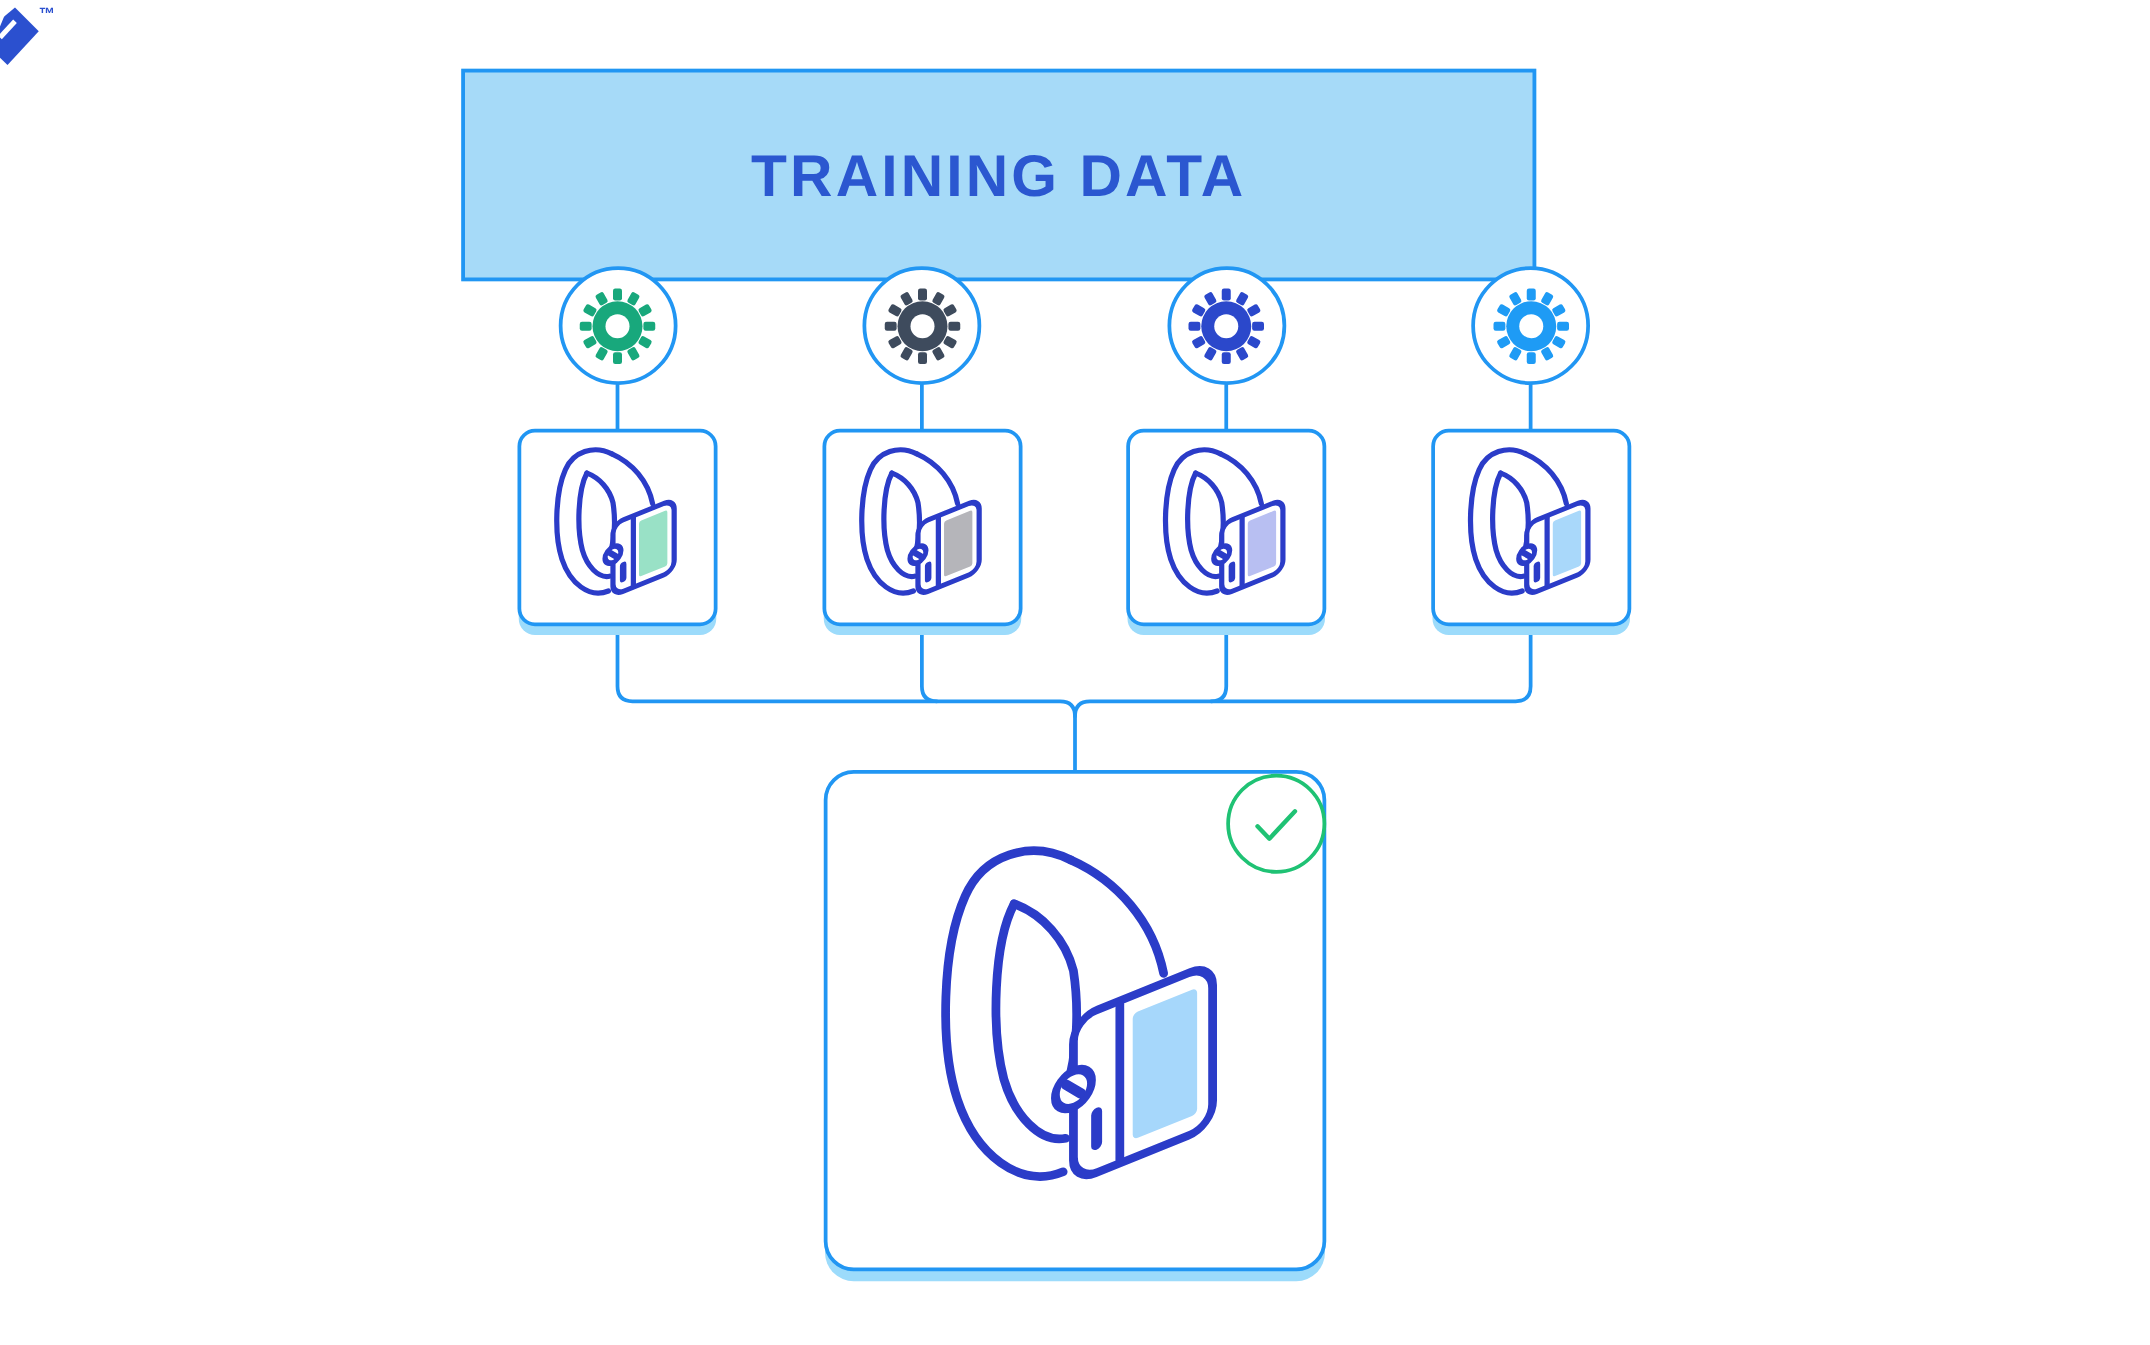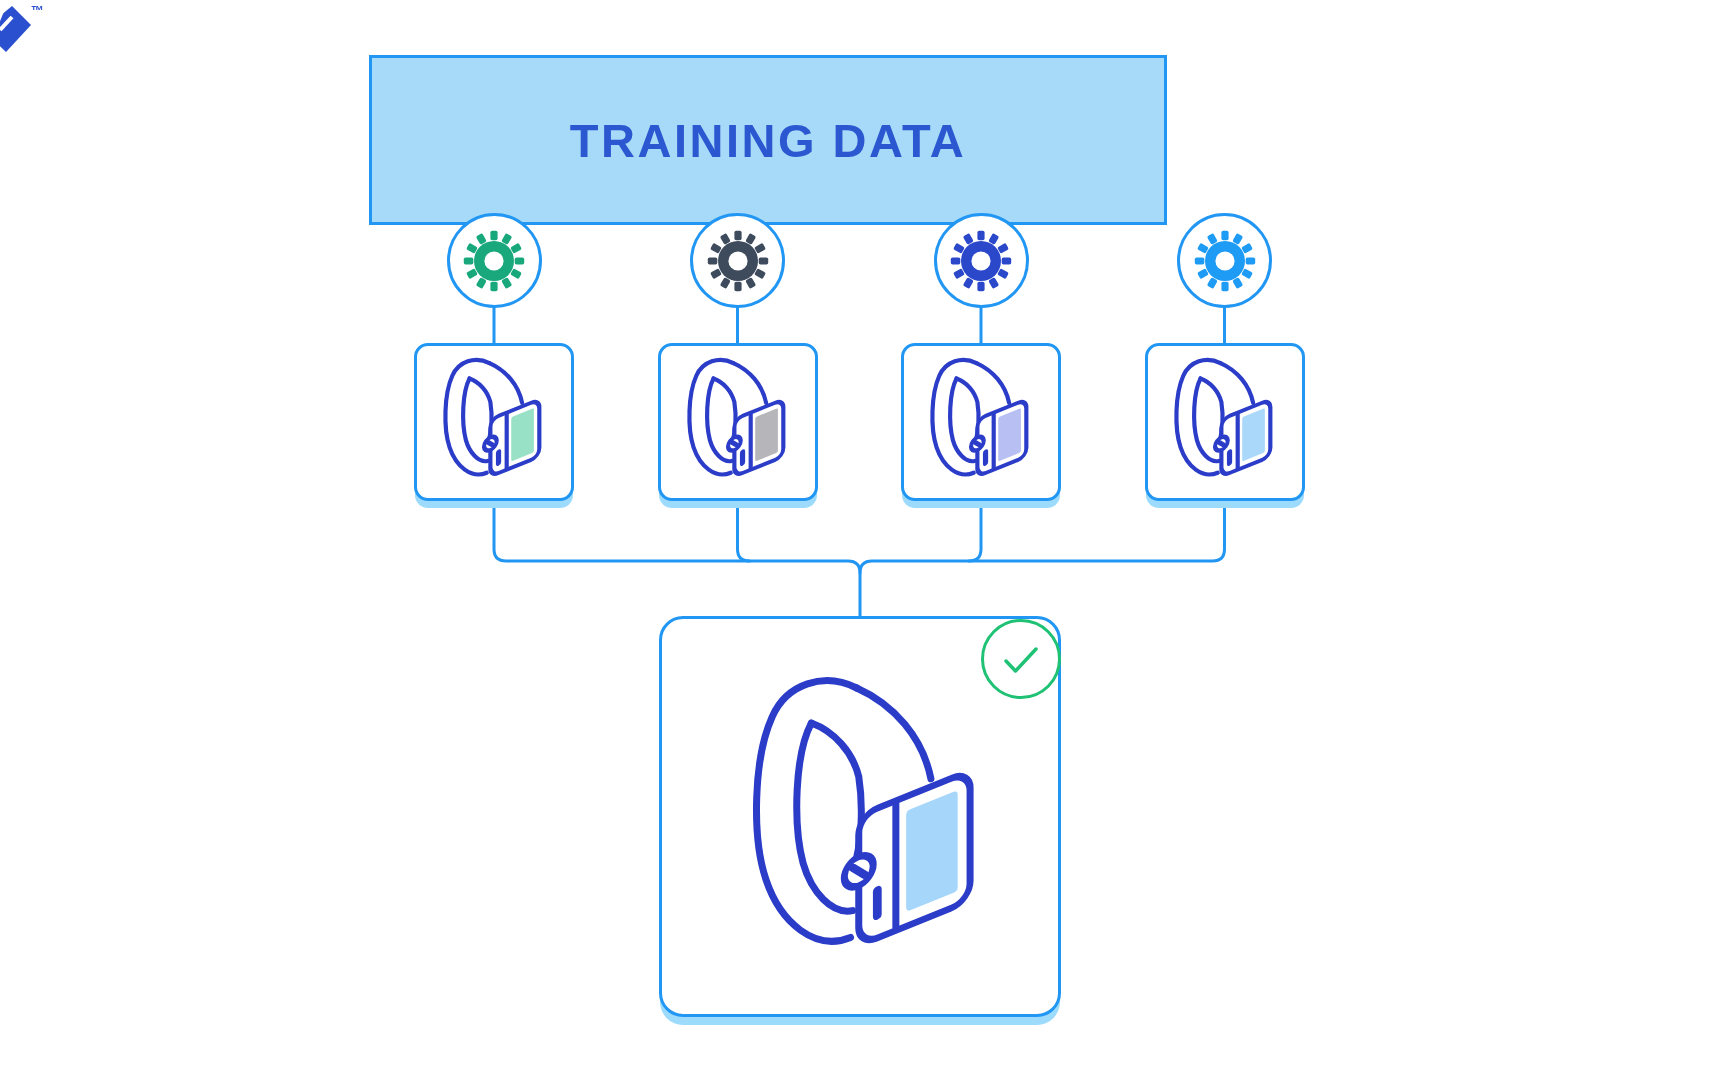--- a/index.html
+++ b/index.html
@@ -4,21 +4,21 @@
 <style>
   html,body{margin:0;padding:0;}
   body{
     width:1720px;height:1076px;position:relative;overflow:hidden;
     background:#ffffff;font-family:"Liberation Sans",sans-serif;
   }
   .abs{position:absolute;}
 
   
   .banner{
-    left:369px;top:55px;width:798px;height:170px;
+    left:369px;top:55px;width:860px;height:170px;
     background:var(--banner-bg,#A6DAF8);
     border:3px solid var(--line-blue,#2196F3);
     box-sizing:border-box;
     display:flex;align-items:center;justify-content:center;
     z-index:1;
   }
   .banner-title{
     font-size:47px;font-weight:bold;letter-spacing:2.5px;
     color:var(--banner-text,#2B57D0);
   }

